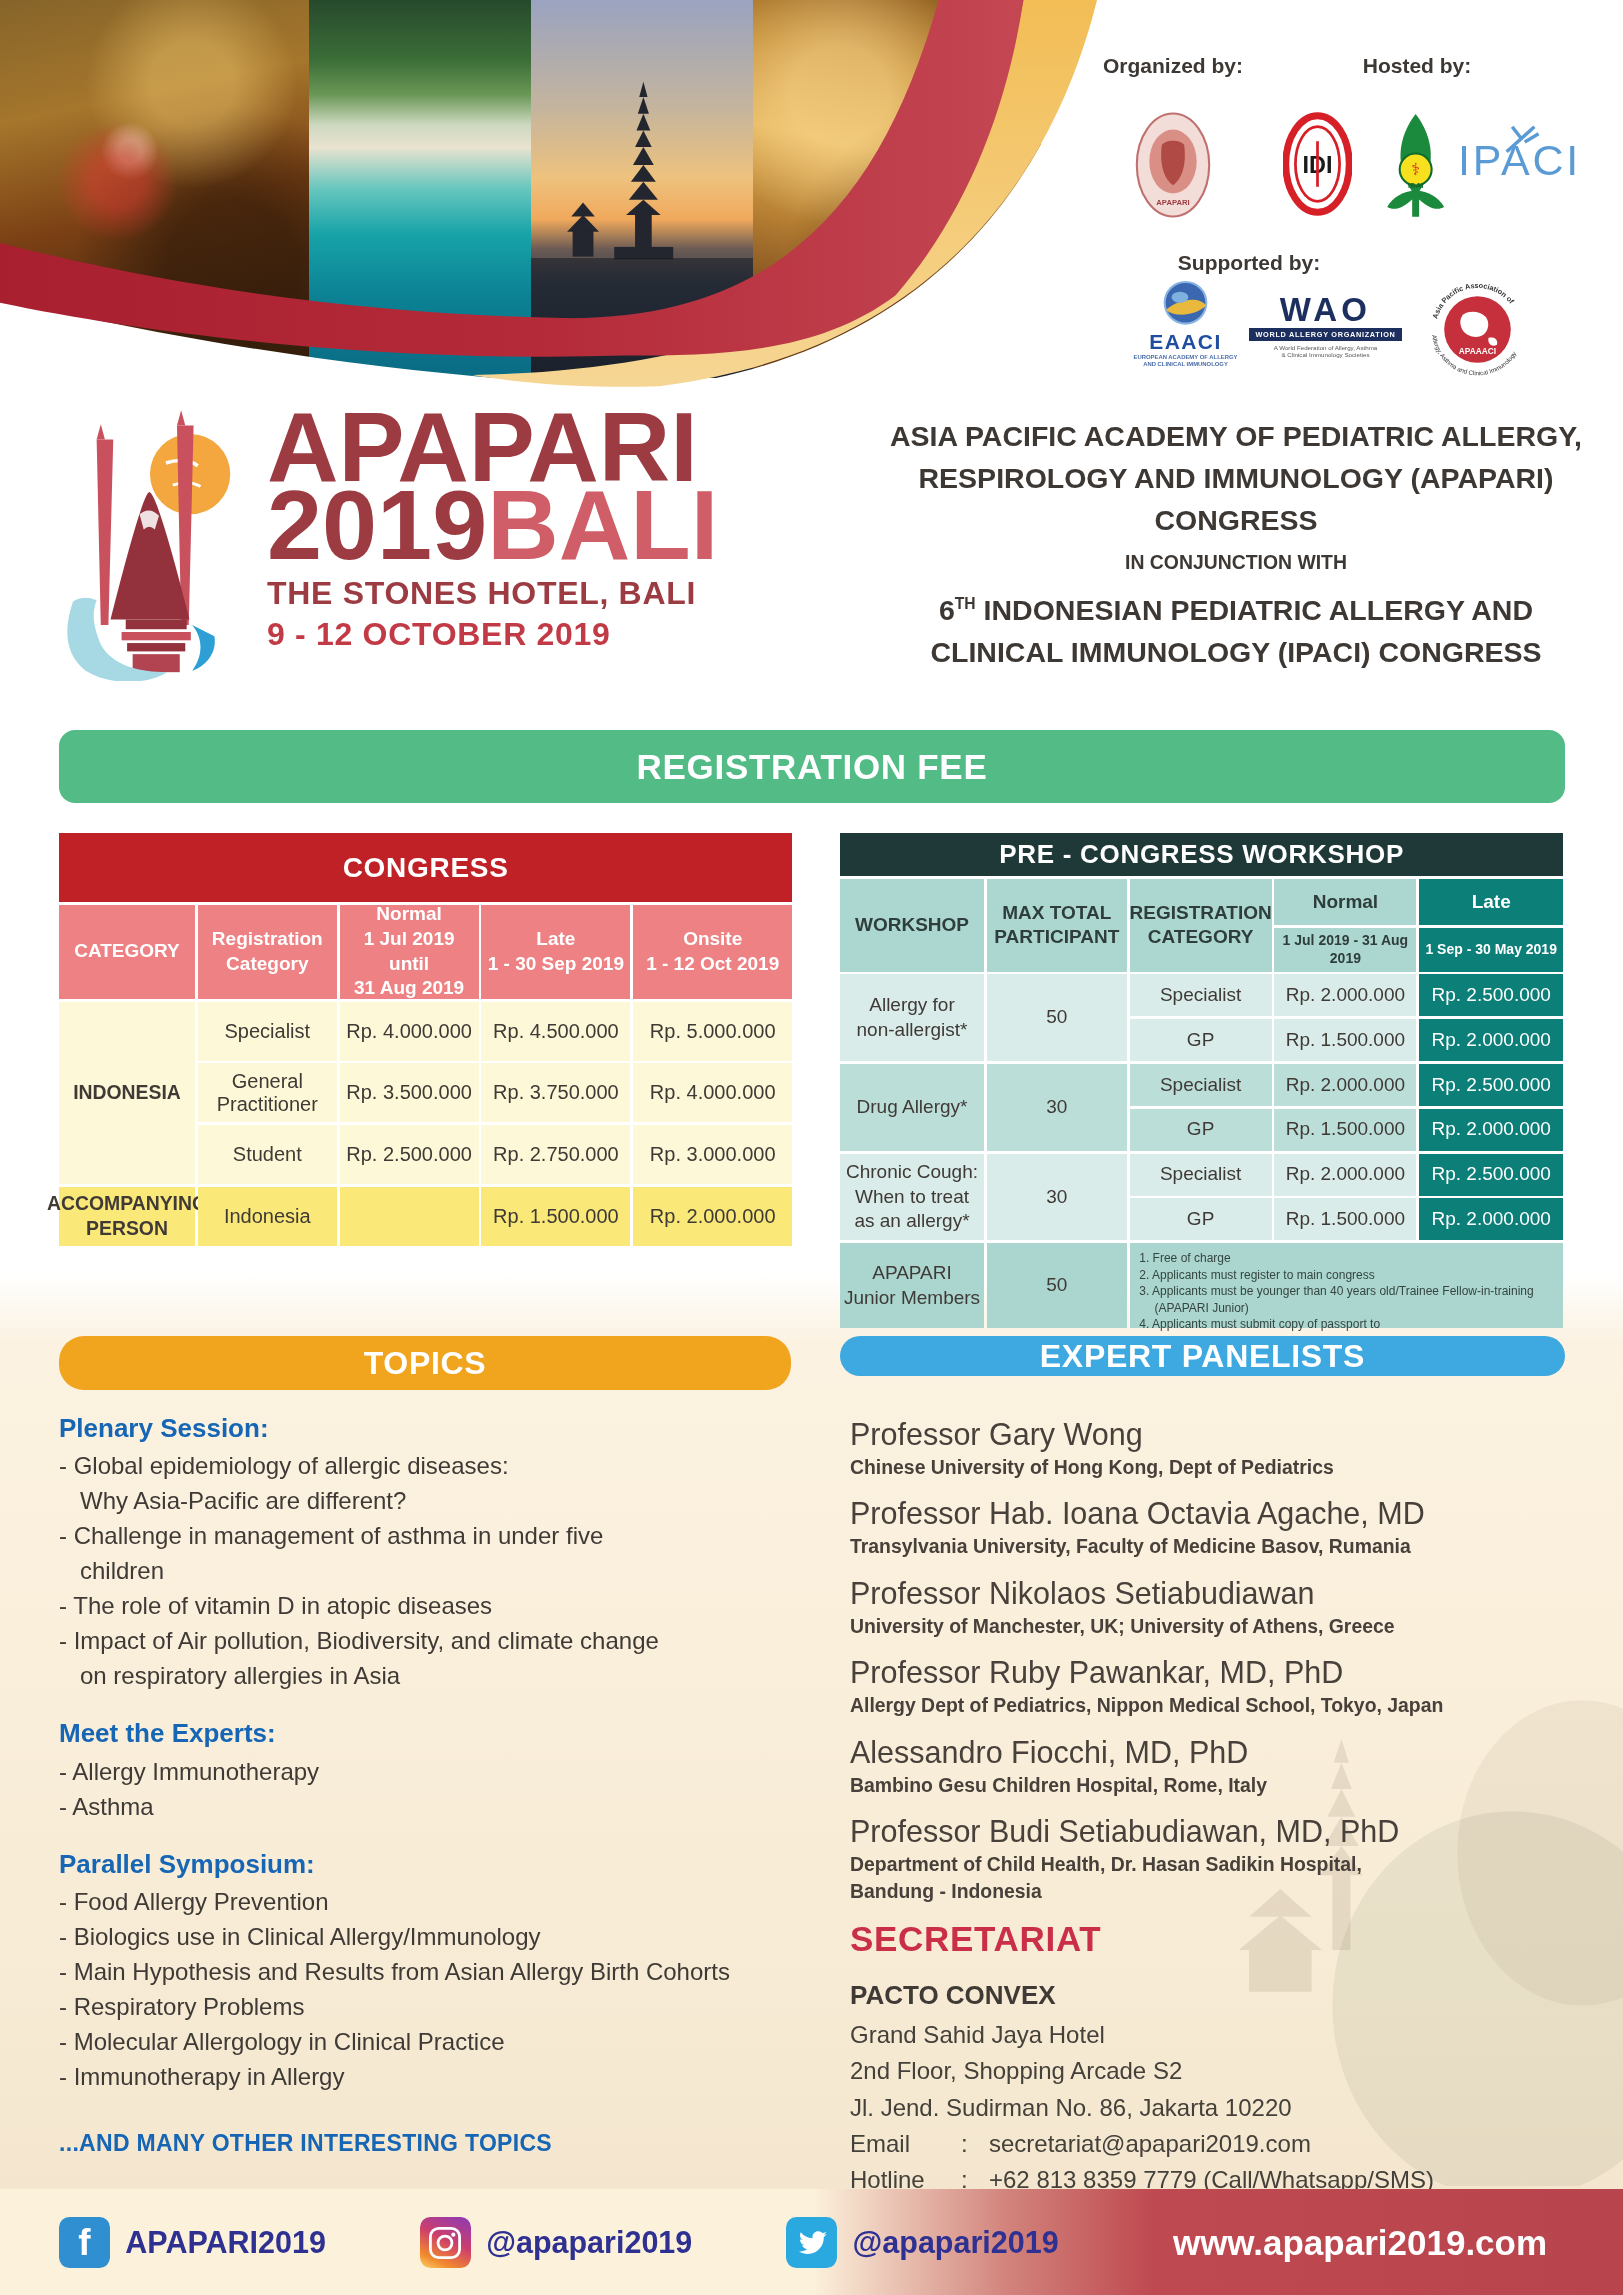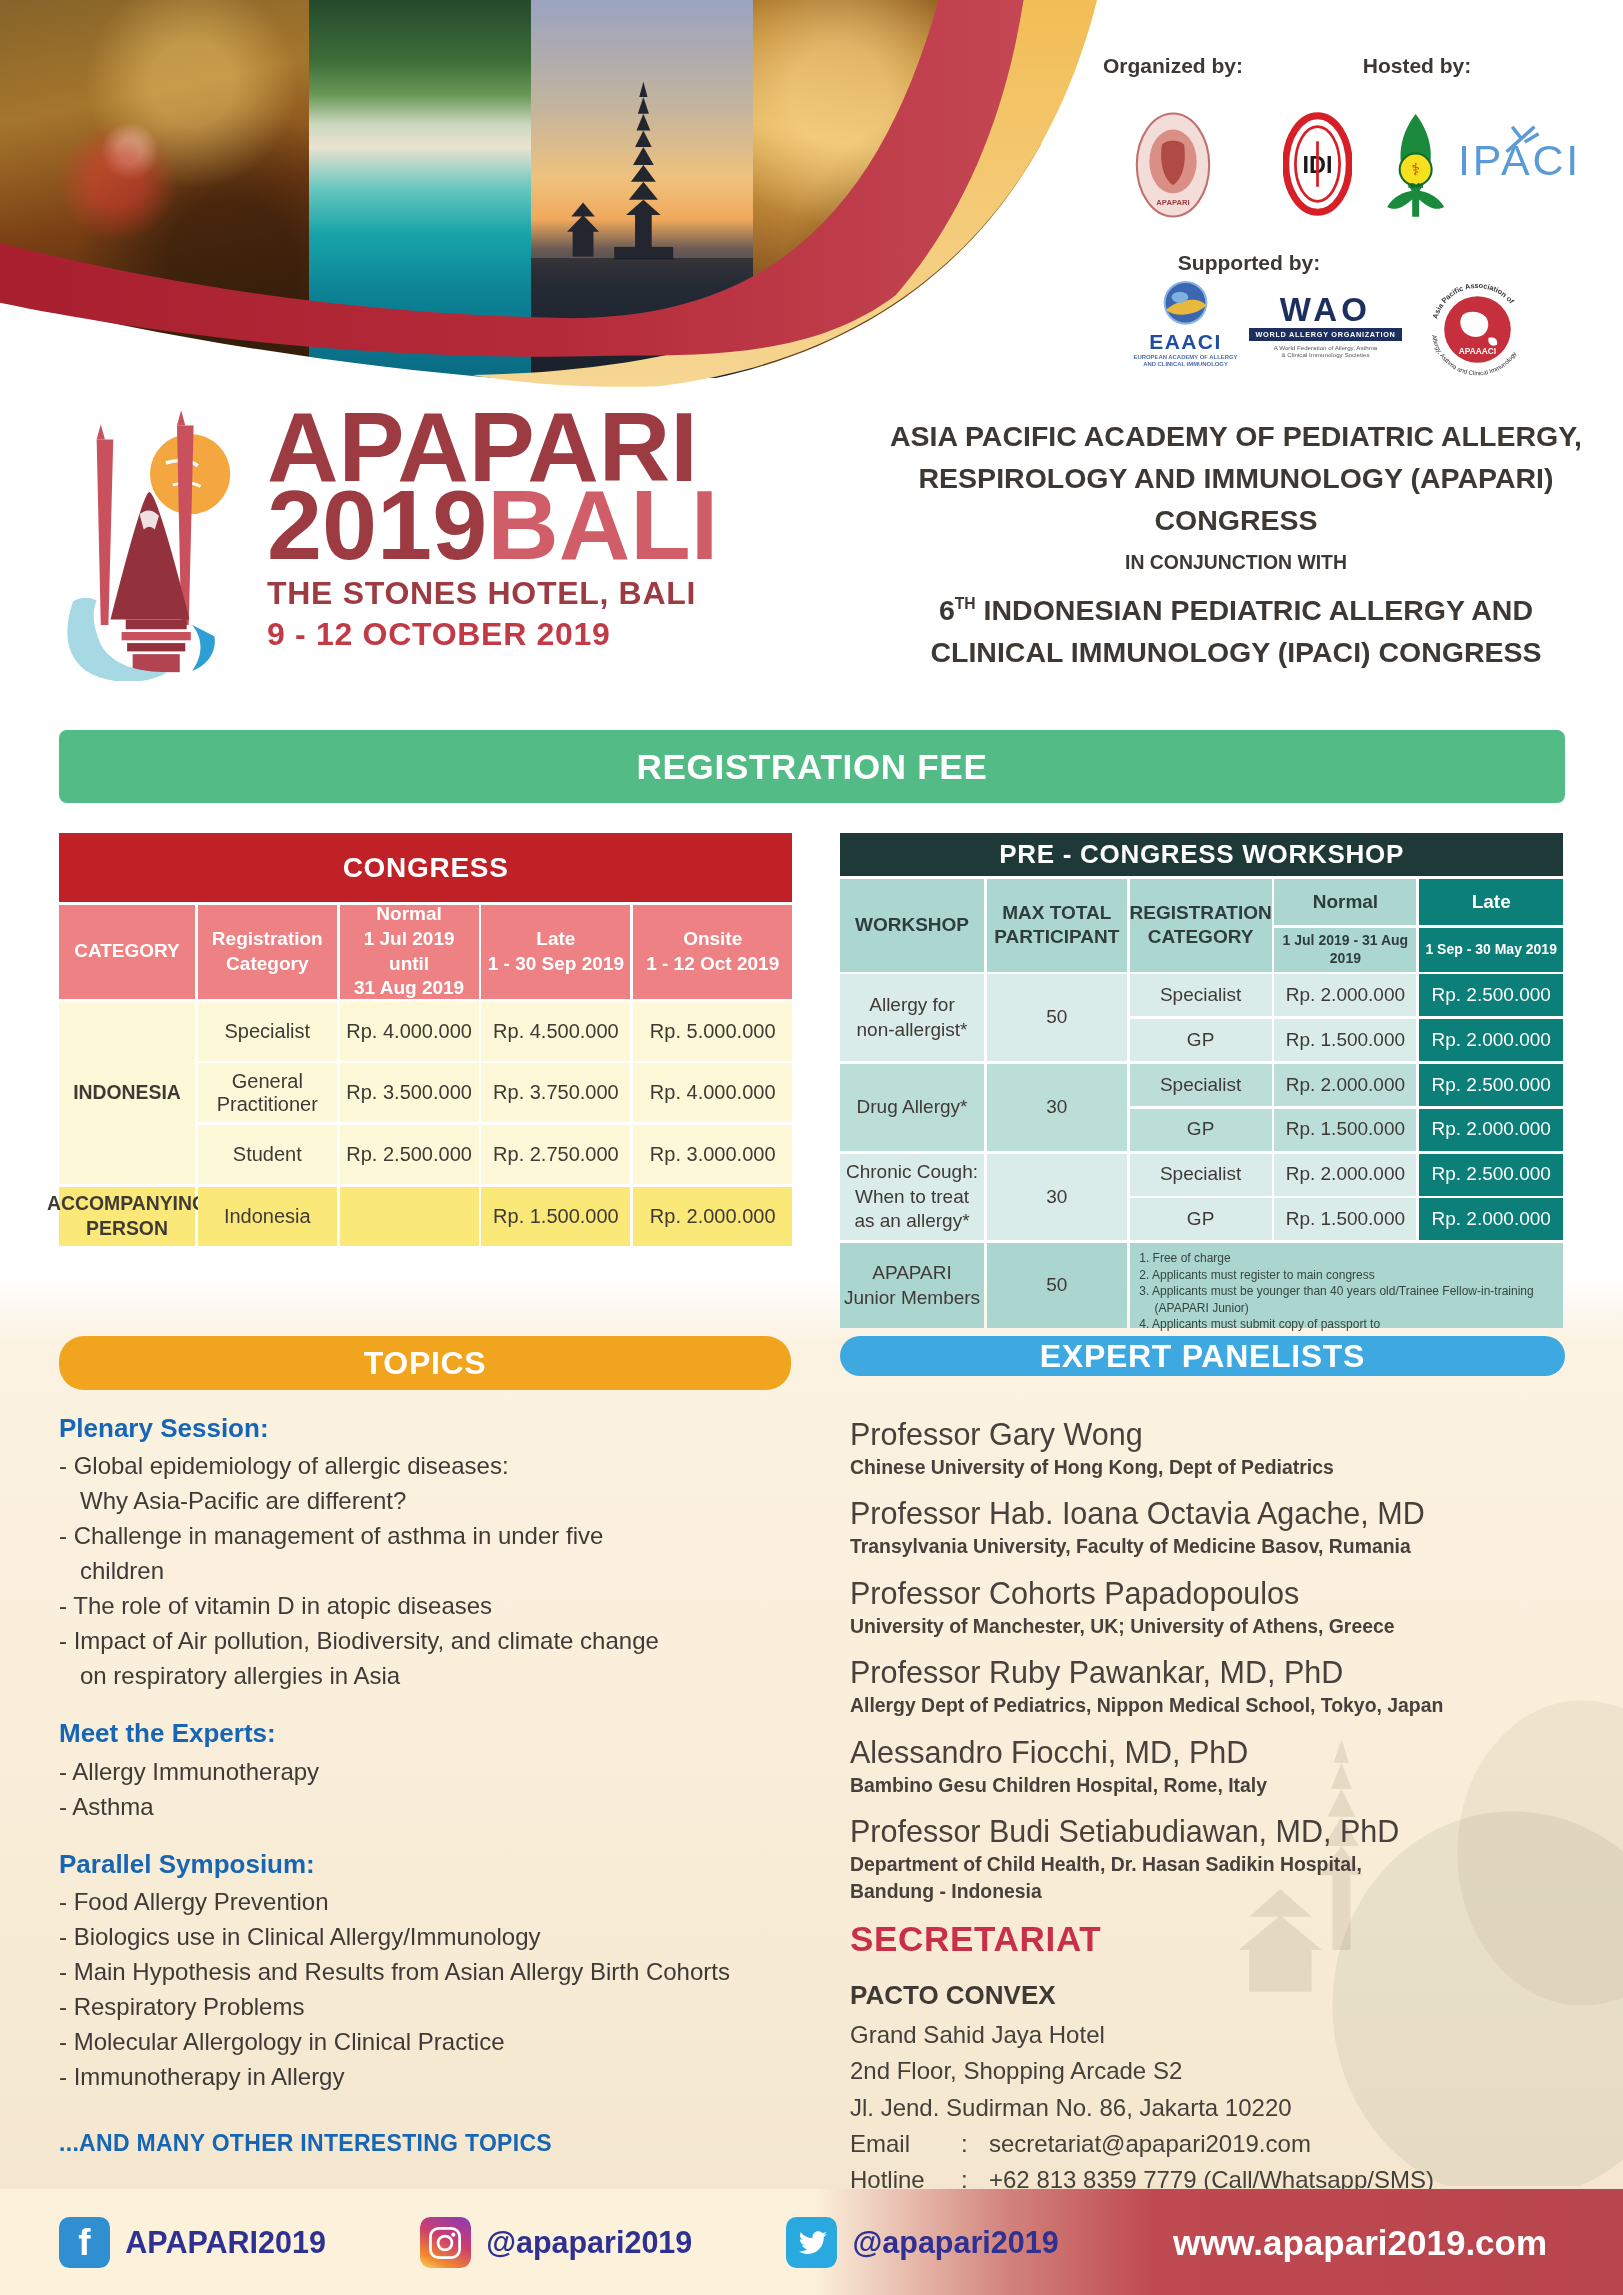--- a/index.html
+++ b/index.html
@@ -32,21 +32,21 @@
   .brand-name{font-size:99px;line-height:78px;font-weight:bold;color:#9c3c42;letter-spacing:0;}
   .brand-year{color:#9c3c42;}
   .brand-city{color:#d05e68;}
   .brand-venue{font-size:32px;font-weight:bold;color:#9c3c42;margin-top:11px;letter-spacing:0.7px;}
   .brand-dates{font-size:32px;font-weight:bold;color:#c23a45;margin-top:4.2px;letter-spacing:0.7px;}
   .main-title{left:861px;top:415px;width:750px;text-align:center;color:#3d3833;}
   .main-title .big{font-size:28.5px;font-weight:bold;line-height:42px;}
   .main-title .conj{font-size:19.4px;font-weight:bold;line-height:42px;}
   sup{font-size:.55em;vertical-align:super;}
   
-  .banner{border-radius:8px;display:flex;align-items:center;justify-content:center;
+  .banner{border-radius:16px;display:flex;align-items:center;justify-content:center;
     color:#fff;font-weight:bold;letter-spacing:0.7px;}
   .banner.green{left:59px;top:730px;width:1506px;height:73px;background:#53bb86;font-size:35px;}
   .banner.orange{left:59px;top:1336px;width:732px;height:54px;background:#f1a51f;font-size:32px;border-radius:25px;}
   .banner.blue{left:840px;top:1336px;width:725px;height:40px;background:#3ea9e1;font-size:32px;border-radius:25px;}
   
   .grid{position:absolute;display:grid;gap:2.8px;}
   .cell{display:flex;align-items:center;justify-content:center;text-align:center;color:#3f3a36;}
   .ctable{left:59px;top:833px;grid-template-columns:136px 139px 139px 149px 159px;
     grid-template-rows:69px 94px 59px 59px 59px 59px;}
   .ctable .t-title{grid-column:1/-1;background:#c02127;color:#fff;font-size:28px;font-weight:bold;letter-spacing:0.7px;}
@@ -390,21 +390,21 @@
   <div class="abs panelists">
     <div class="pan">
       <div class="name">Professor Gary Wong</div>
       <div class="aff">Chinese University of Hong Kong, Dept of Pediatrics</div>
     </div>
     <div class="pan">
       <div class="name">Professor Hab. Ioana Octavia Agache, MD</div>
       <div class="aff">Transylvania University, Faculty of Medicine Basov, Rumania</div>
     </div>
     <div class="pan">
-      <div class="name">Professor Cohorts Papadopoulos</div>
+      <div class="name">Professor Nikolaos Setiabudiawan</div>
       <div class="aff">University of Manchester, UK; University of Athens, Greece</div>
     </div>
     <div class="pan">
       <div class="name">Professor Ruby Pawankar, MD, PhD</div>
       <div class="aff">Allergy Dept of Pediatrics, Nippon Medical School, Tokyo, Japan</div>
     </div>
     <div class="pan">
       <div class="name">Alessandro Fiocchi, MD, PhD</div>
       <div class="aff">Bambino Gesu Children Hospital, Rome, Italy</div>
     </div>

